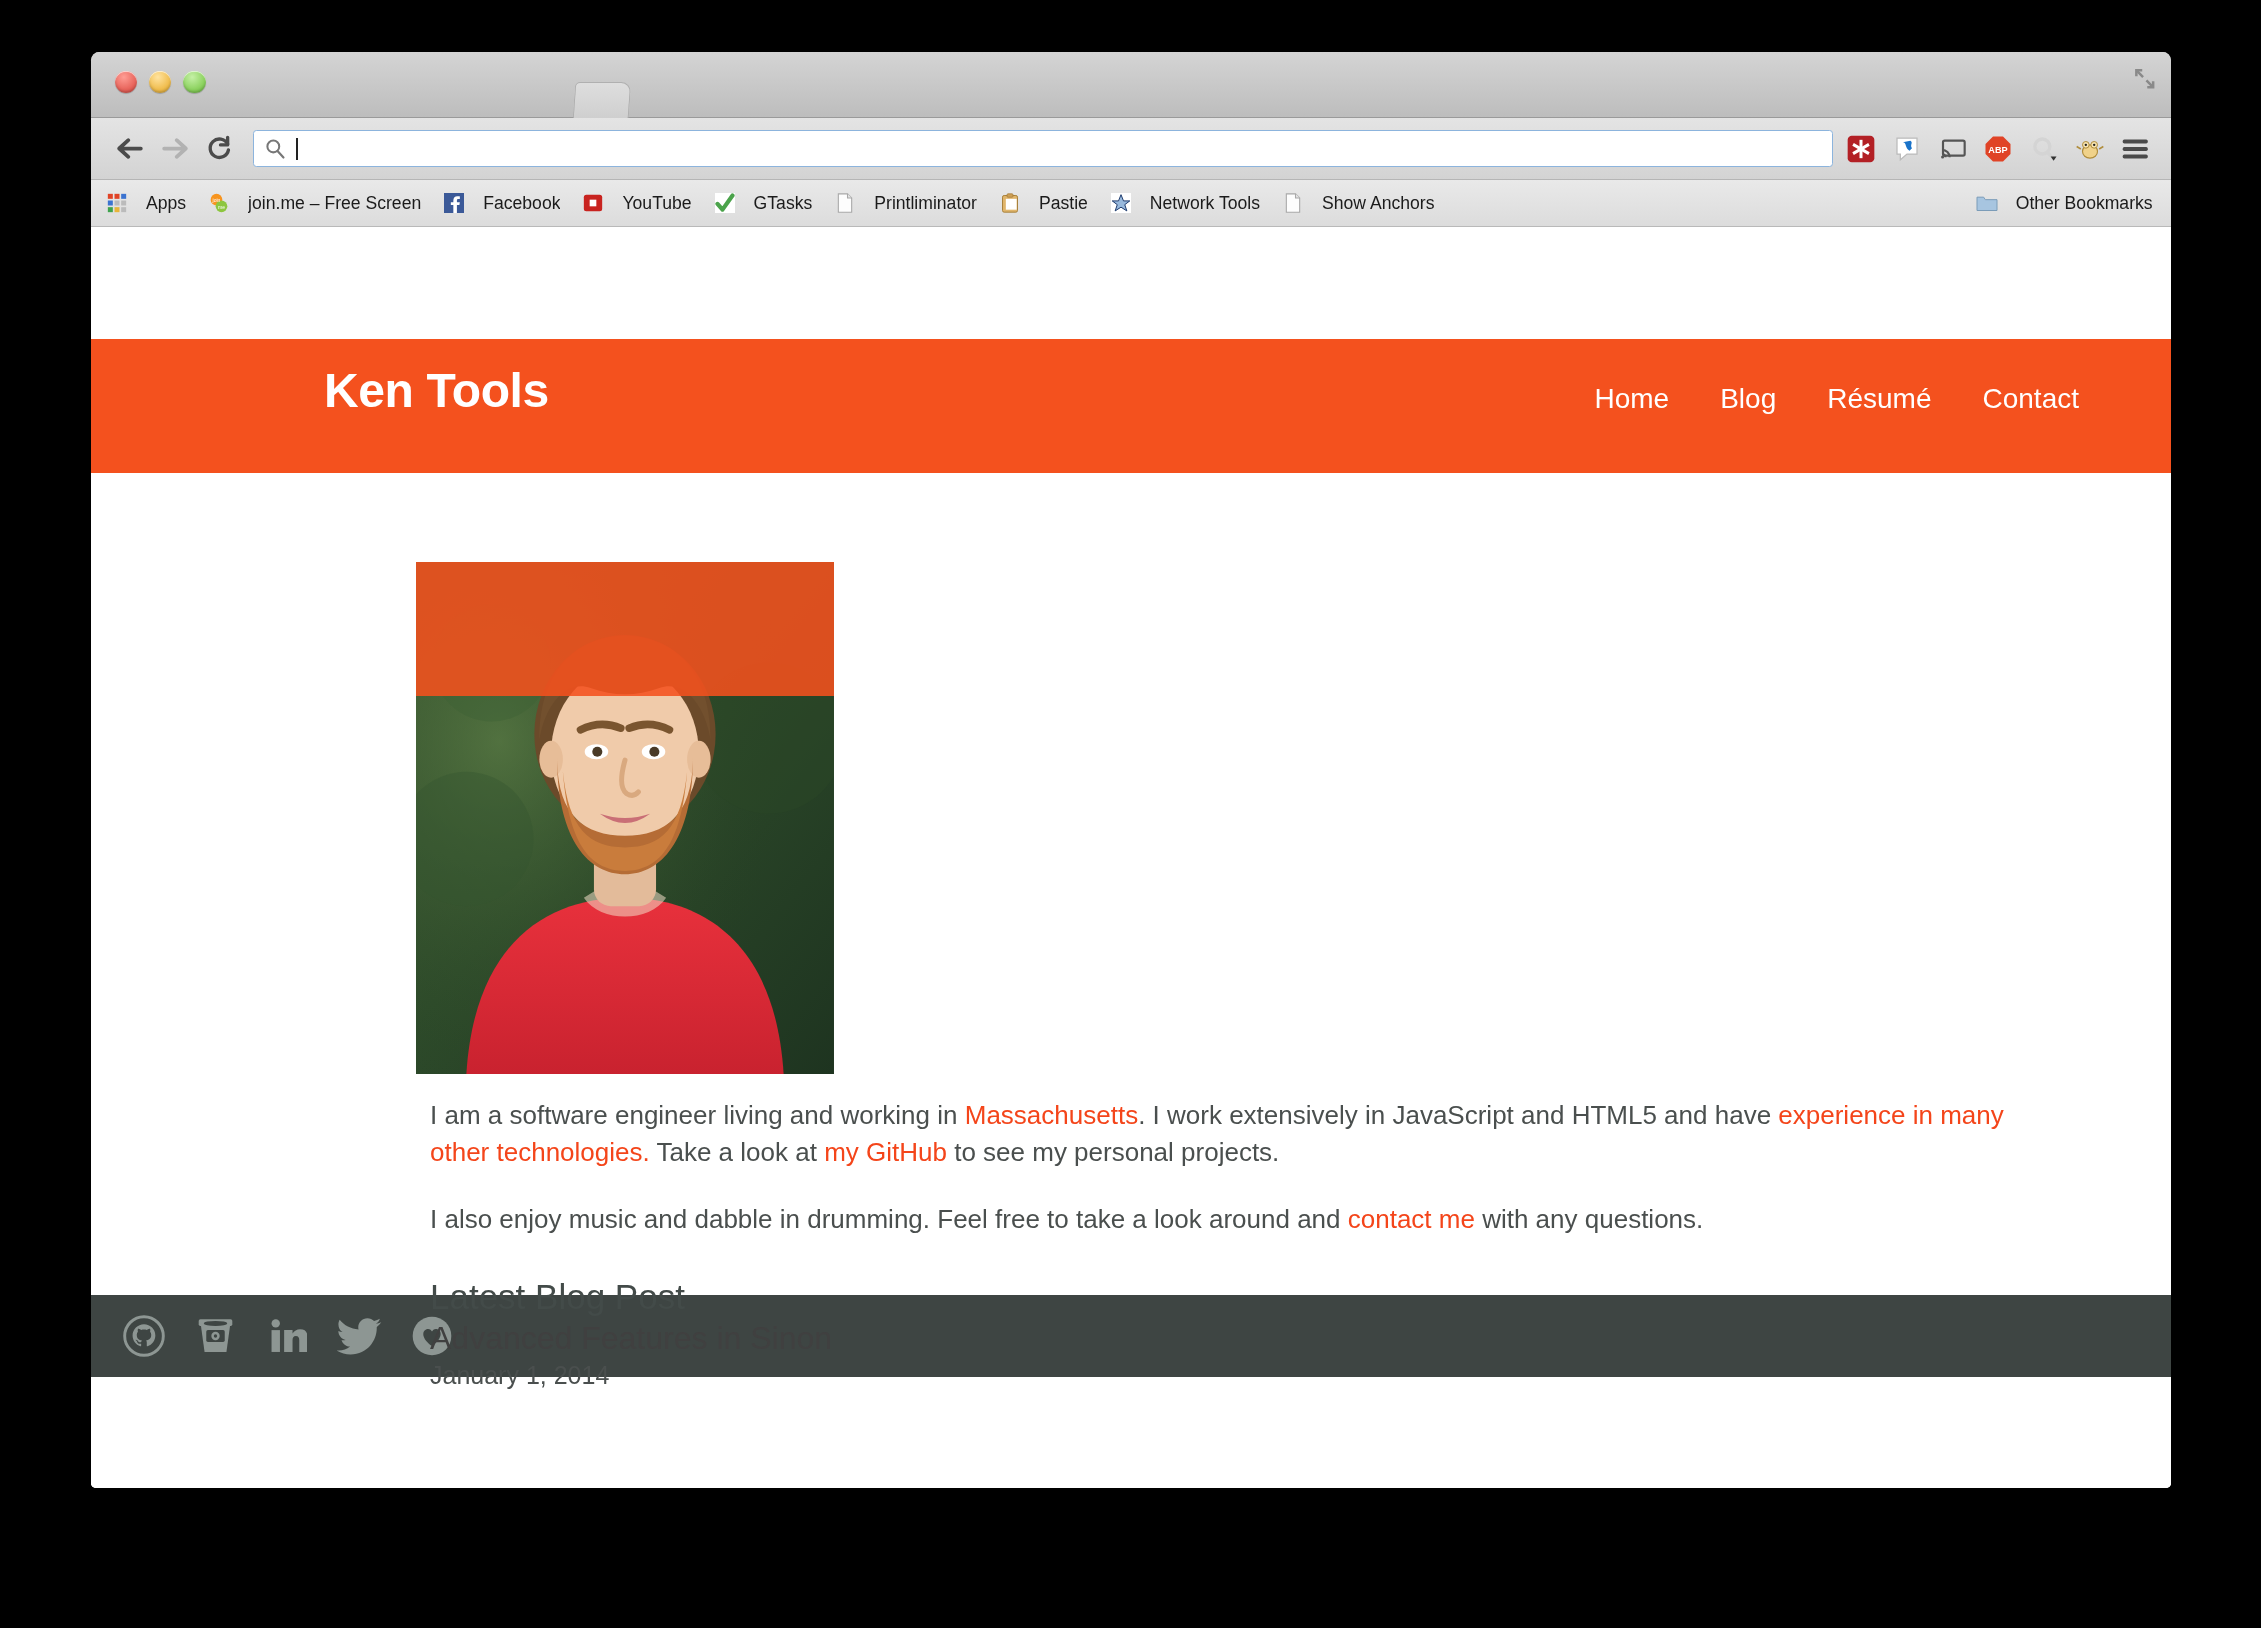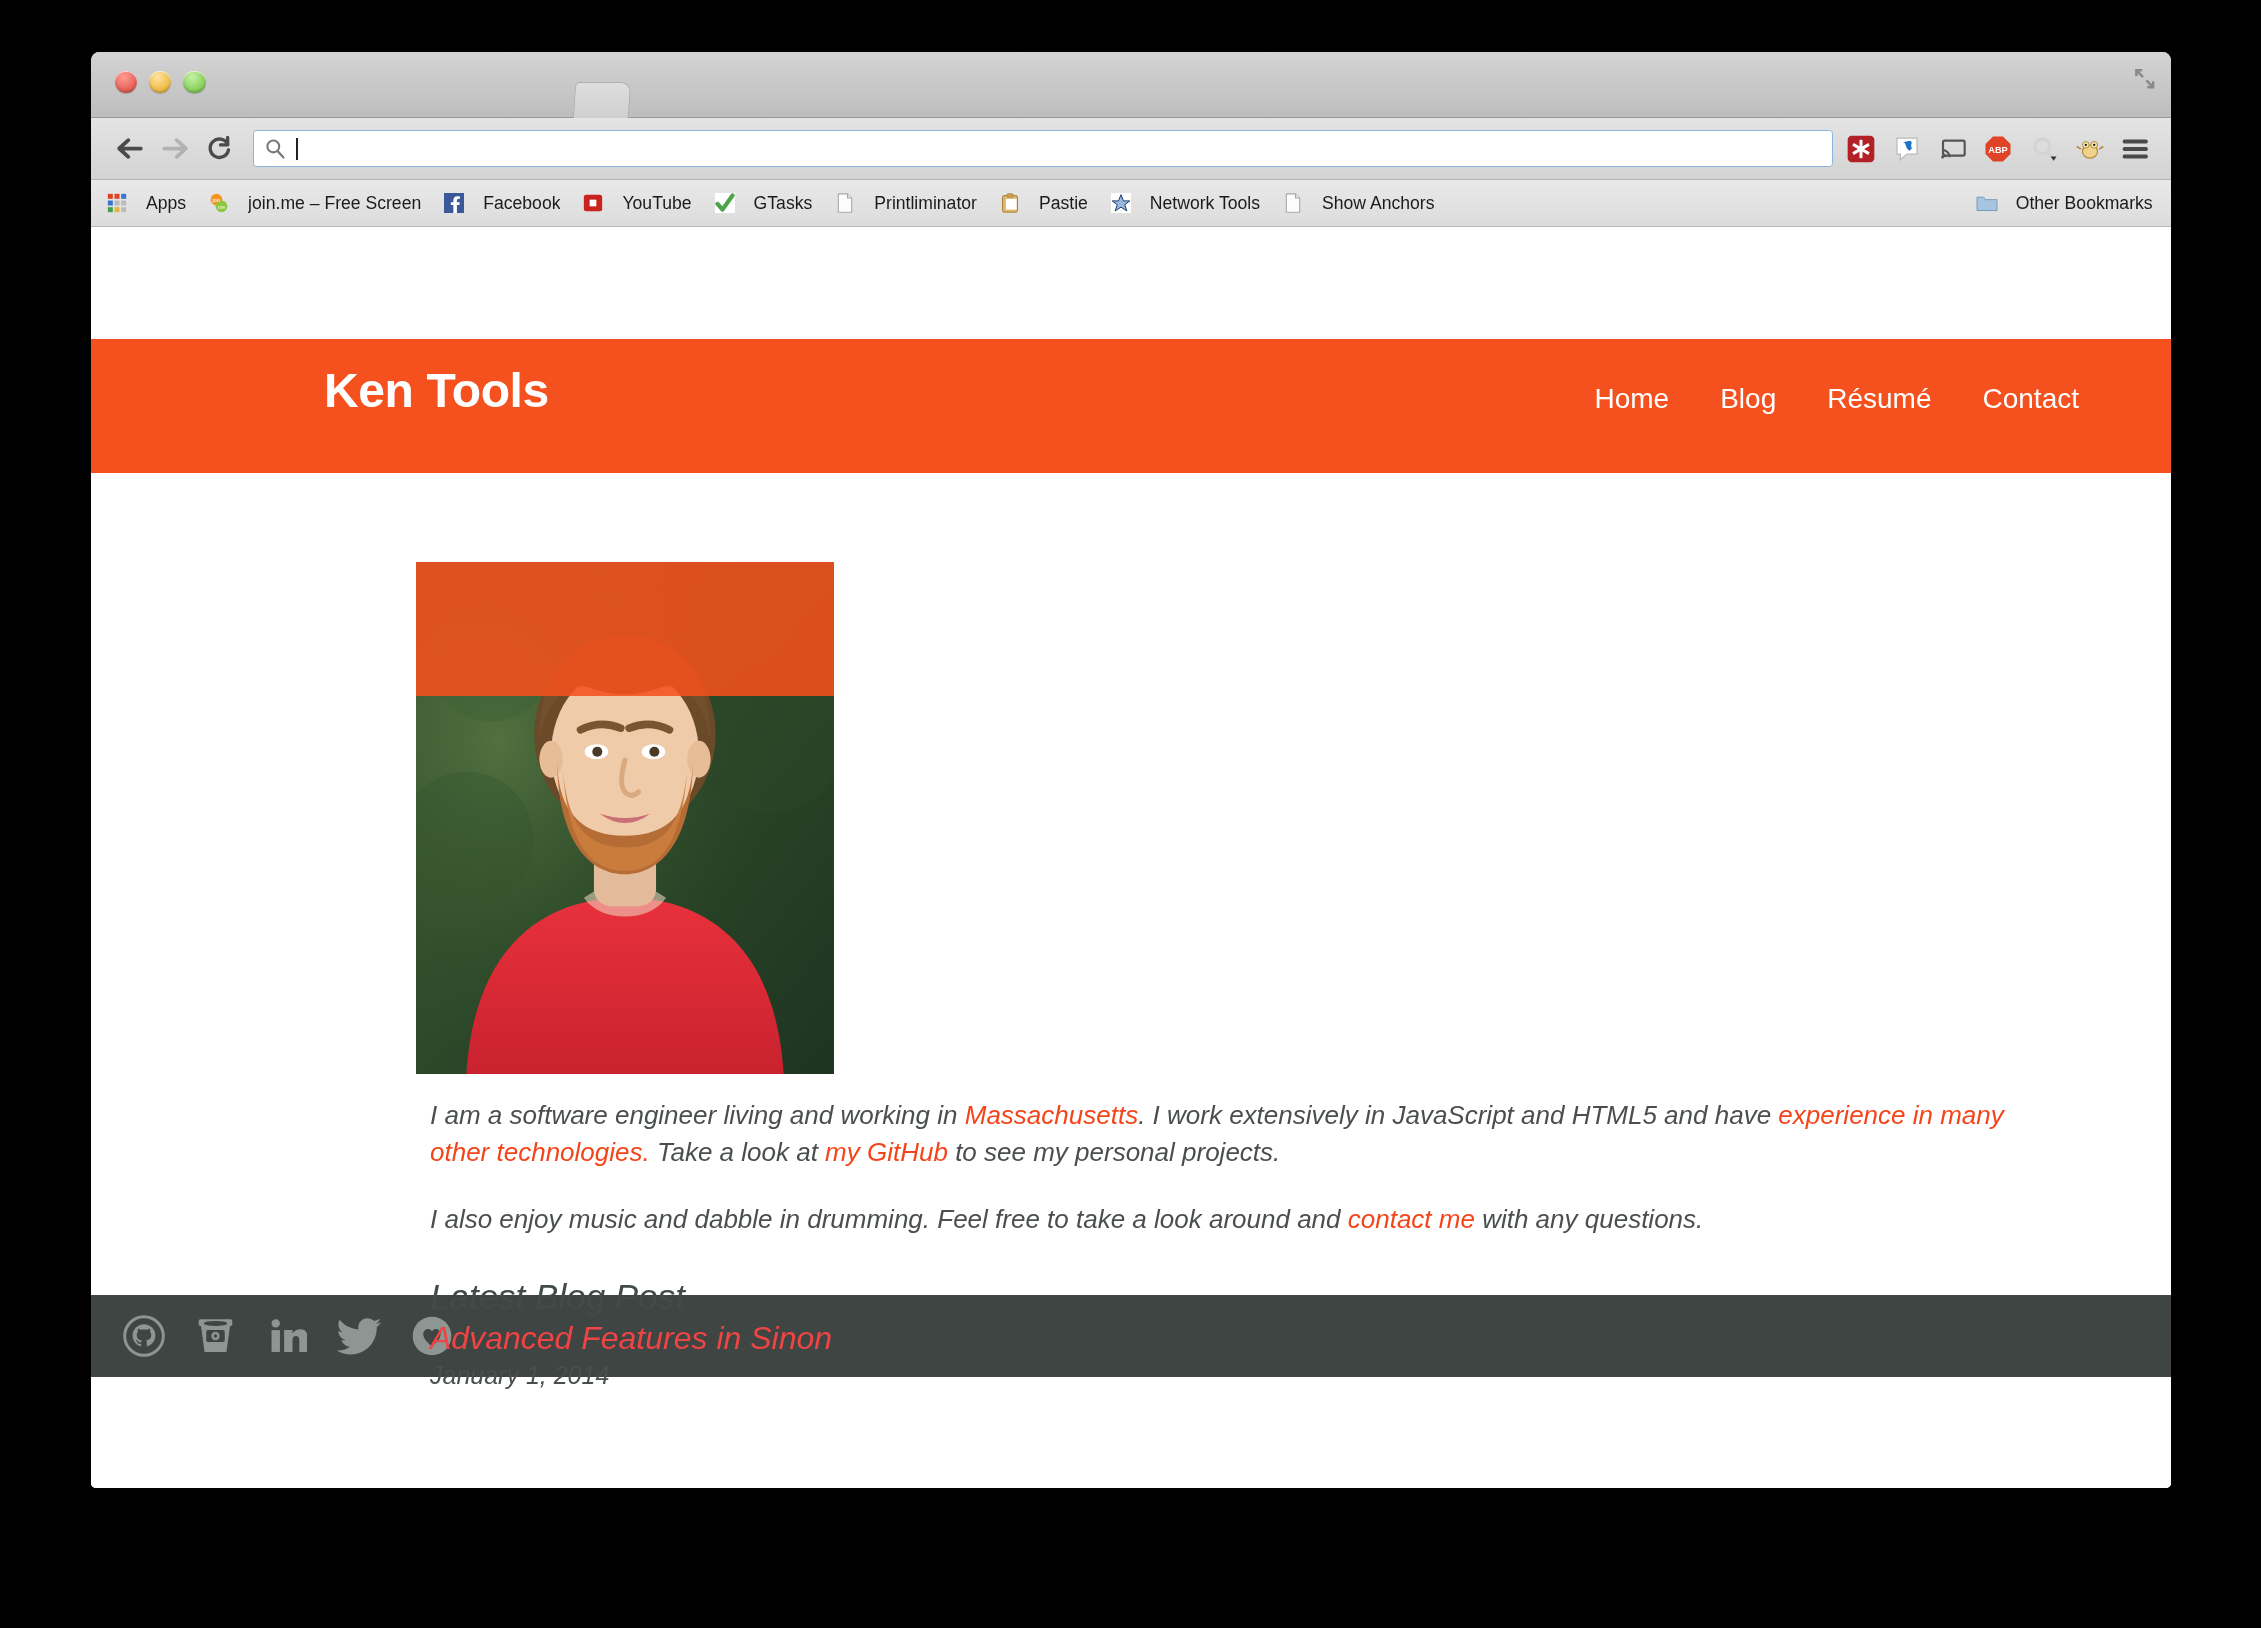--- a/index.html
+++ b/index.html
@@ -269,21 +269,20 @@
 
   .content {
     position: relative;
     padding: 0 0 0 0;
     z-index: 1;
   }
   .content-inner {
     margin-left: 339px;
     margin-right: 101px;
     padding-top: 520px;
-    font-style: italic;
   }
   h1.hello {
     font-size: 52px;
     font-weight: bold;
     color: #3c4543;
     margin: 0 0 44px 0;
     letter-spacing: -0.4px;
   }
   p.body {
     font-size: 26px;
@@ -297,21 +296,21 @@
   }
   h2.blog-head {
     font-size: 35px;
     font-weight: normal;
     color: #434b49;
     margin: 39px 0 3.4px 0;
   }
   .blog-title {
     display: block;
     font-size: 32px;
-    color: #ef4444;
+    color: #404040;
     text-decoration: none;
     margin-bottom: 3.4px;
   }
   .blog-date {
     font-size: 25px;
     color: #4a4f4e;
   }
 
   .site-footer {
     position: absolute;

